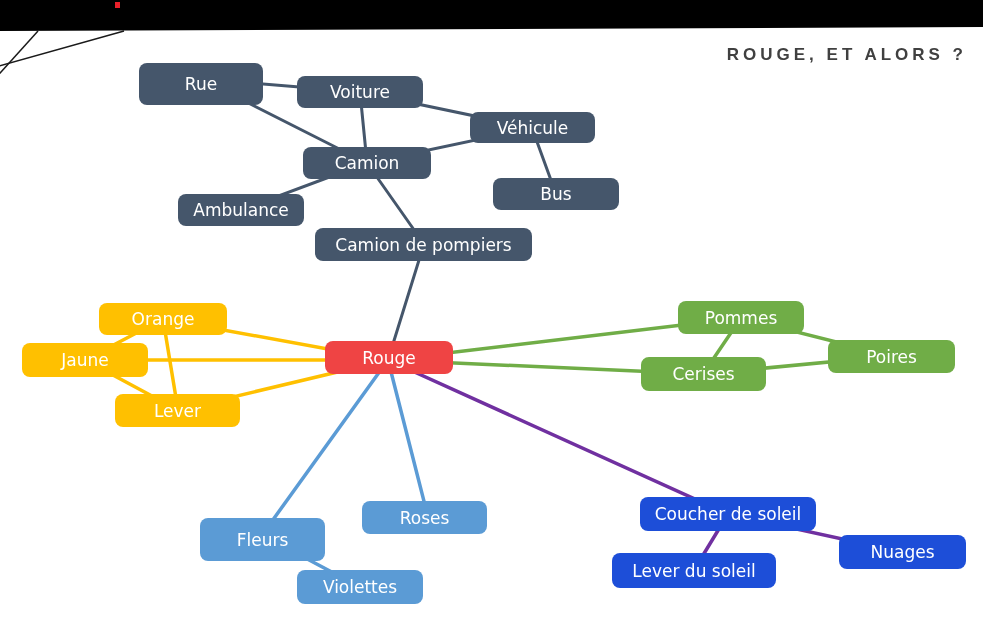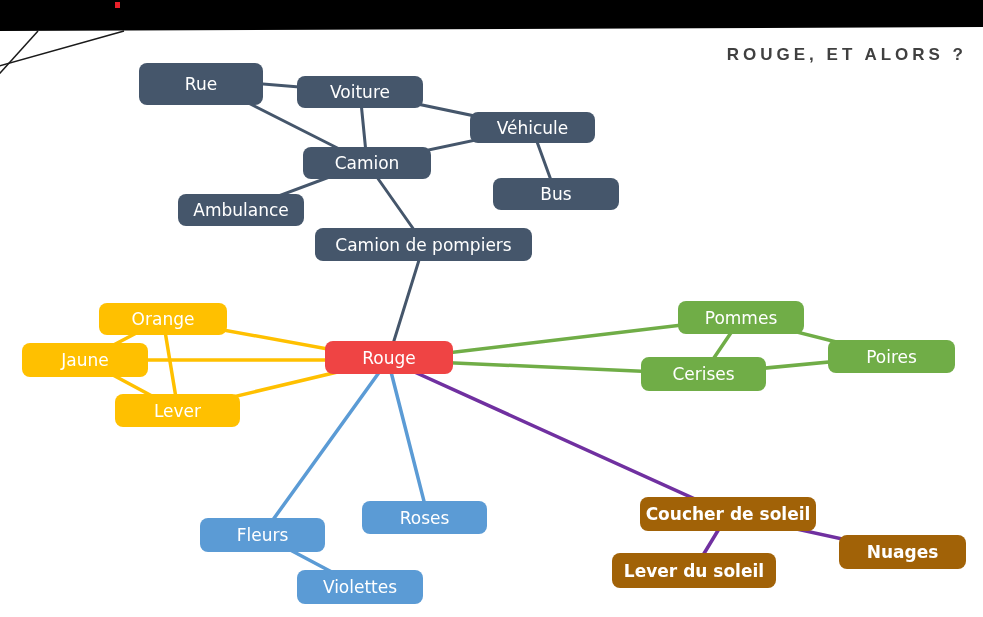--- a/index.html
+++ b/index.html
@@ -62,21 +62,21 @@
     font-weight: normal;
     white-space: nowrap;
     z-index: 2;
     cursor: default;
   }
   .node.slate  { background: #45566b; }
   .node.red    { background: #ef4444; }
   .node.yellow { background: #ffc000; }
   .node.green  { background: #70ad47; }
   .node.blue   { background: #5b9bd5; }
-  .node.purple { background: #a16207; font-weight: bold; }
+  .node.purple { background: #1d4ed8; }
 </style>
 </head>
 <body>
 
 <div class="stage">
 
   <div class="topbar"></div>
   <div class="red-dot"></div>
 
   <div class="page-title">ROUGE, ET ALORS ?</div>
@@ -131,21 +131,21 @@
   <div class="node red" style="left:325px; top:341px; width:128px; height:33px;">Rouge</div>
 
   <div class="node yellow" style="left:99px;  top:303px; width:128px; height:32px;">Orange</div>
   <div class="node yellow" style="left:22px;  top:343px; width:126px; height:34px;">Jaune</div>
   <div class="node yellow" style="left:115px; top:394px; width:125px; height:33px;">Lever</div>
 
   <div class="node green" style="left:678px; top:301px; width:126px; height:33px;">Pommes</div>
   <div class="node green" style="left:641px; top:357px; width:125px; height:34px;">Cerises</div>
   <div class="node green" style="left:828px; top:340px; width:127px; height:33px;text-align:right;">Poires</div>
 
-  <div class="node blue" style="left:200px; top:518px; width:125px; height:34px;">Fleurs</div>
+  <div class="node blue" style="left:200px; top:518px; width:125px; height:43px;">Fleurs</div>
   <div class="node blue" style="left:362px; top:501px; width:125px; height:33px;">Roses</div>
   <div class="node blue" style="left:297px; top:570px; width:126px; height:34px;">Violettes</div>
 
   <div class="node purple" style="left:640px; top:497px; width:176px; height:34px;">Coucher de soleil</div>
   <div class="node purple" style="left:612px; top:553px; width:164px; height:35px;text-align:right;">Lever du soleil</div>
   <div class="node purple" style="left:839px; top:535px; width:127px; height:34px;">Nuages</div>
 
 </div>
 
 </body></html>

